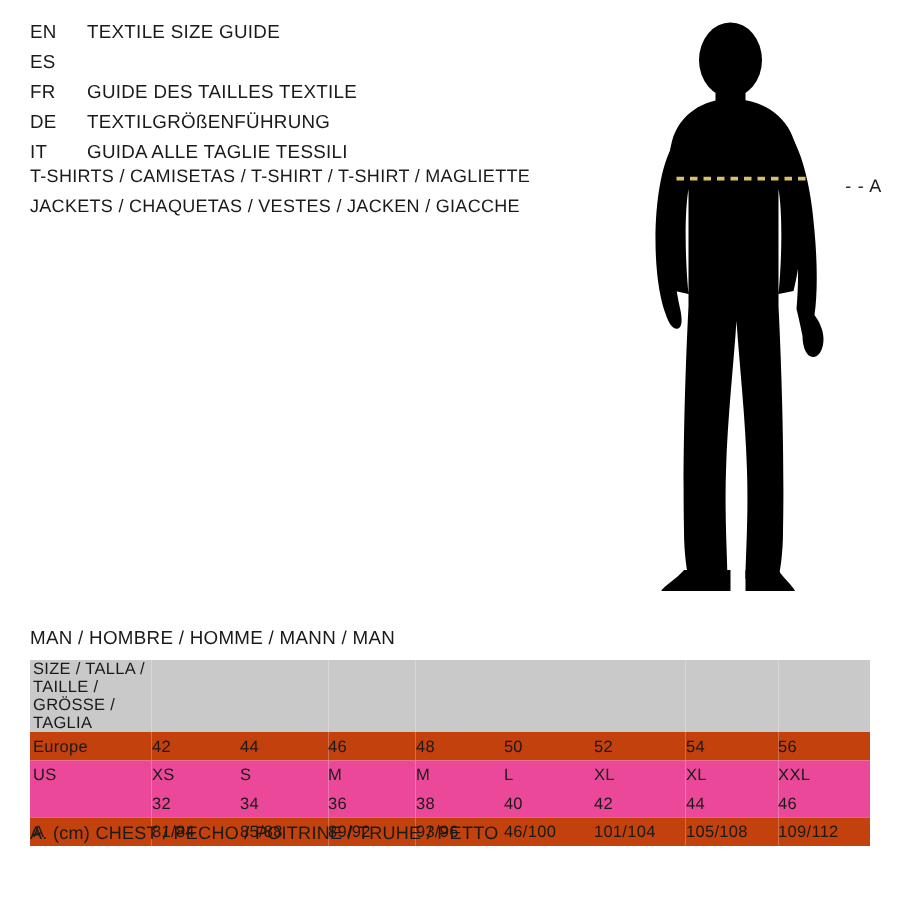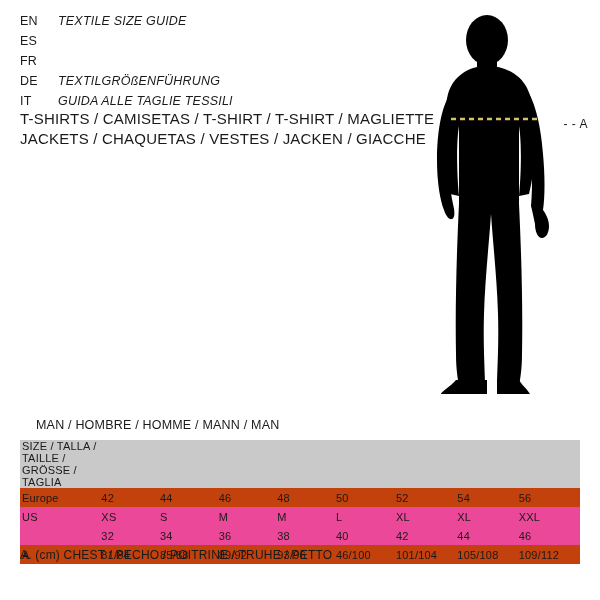--- a/index.html
+++ b/index.html
@@ -33,32 +33,31 @@
     height: 20px;
     font-size: 12.5px;
     letter-spacing: 0.2px;
   }
   .lang-code {
     width: 38px;
     flex: 0 0 38px;
   }
   .lang-text {
     flex: 1 1 auto;
-    font-style: italic;
   }
 
   
   .cat-block {
     position: absolute;
     left: 20px;
     top: 110px;
     width: 420px;
   }
   .cat-line {
-    font-size: 15px;
+    font-size: 12px;
     height: 20px;
     letter-spacing: 0.2px;
   }
 
   
   .figure {
     position: absolute;
     left: 415px;
     top: 14px;
     width: 175px;
@@ -73,21 +72,21 @@
     top: 103px;
     font-size: 12px;
     letter-spacing: 0.5px;
     color: #1a1a1a;
     white-space: nowrap;
   }
 
   
   .man-title {
     position: absolute;
-    left: 36px;
+    left: 20px;
     top: 418px;
     font-size: 12.5px;
     letter-spacing: 0.2px;
     text-align: right;
   }
 
   table.size-table {
     position: absolute;
     left: 20px;
     top: 440px;
@@ -135,20 +134,21 @@
   <div class="lang-block">
     <div class="lang-row">
       <span class="lang-code">EN</span>
       <span class="lang-text">TEXTILE SIZE GUIDE</span>
     </div>
     <div class="lang-row">
       <span class="lang-code">ES</span>
     </div>
     <div class="lang-row">
       <span class="lang-code">FR</span>
+      <span class="lang-text">GUIDE DES TAILLES TEXTILE</span>
     </div>
     <div class="lang-row">
       <span class="lang-code">DE</span>
       <span class="lang-text">TEXTILGRÖßENFÜHRUNG</span>
     </div>
     <div class="lang-row">
       <span class="lang-code">IT</span>
       <span class="lang-text">GUIDA ALLE TAGLIE TESSILI</span>
     </div>
   </div>

